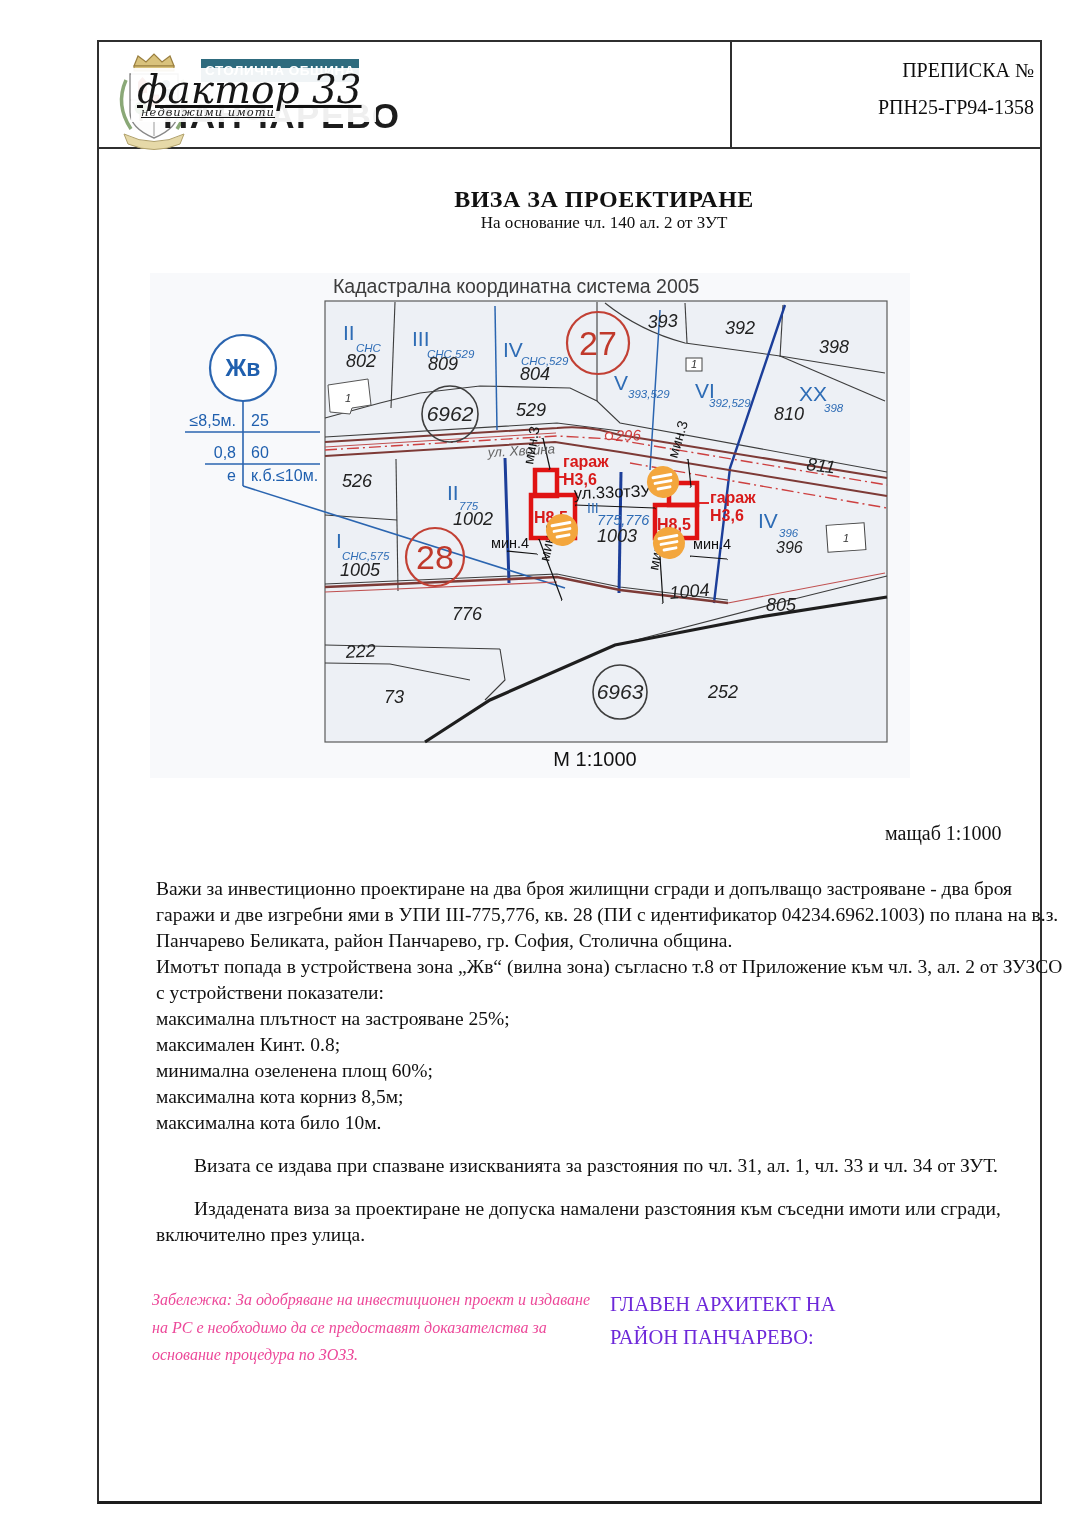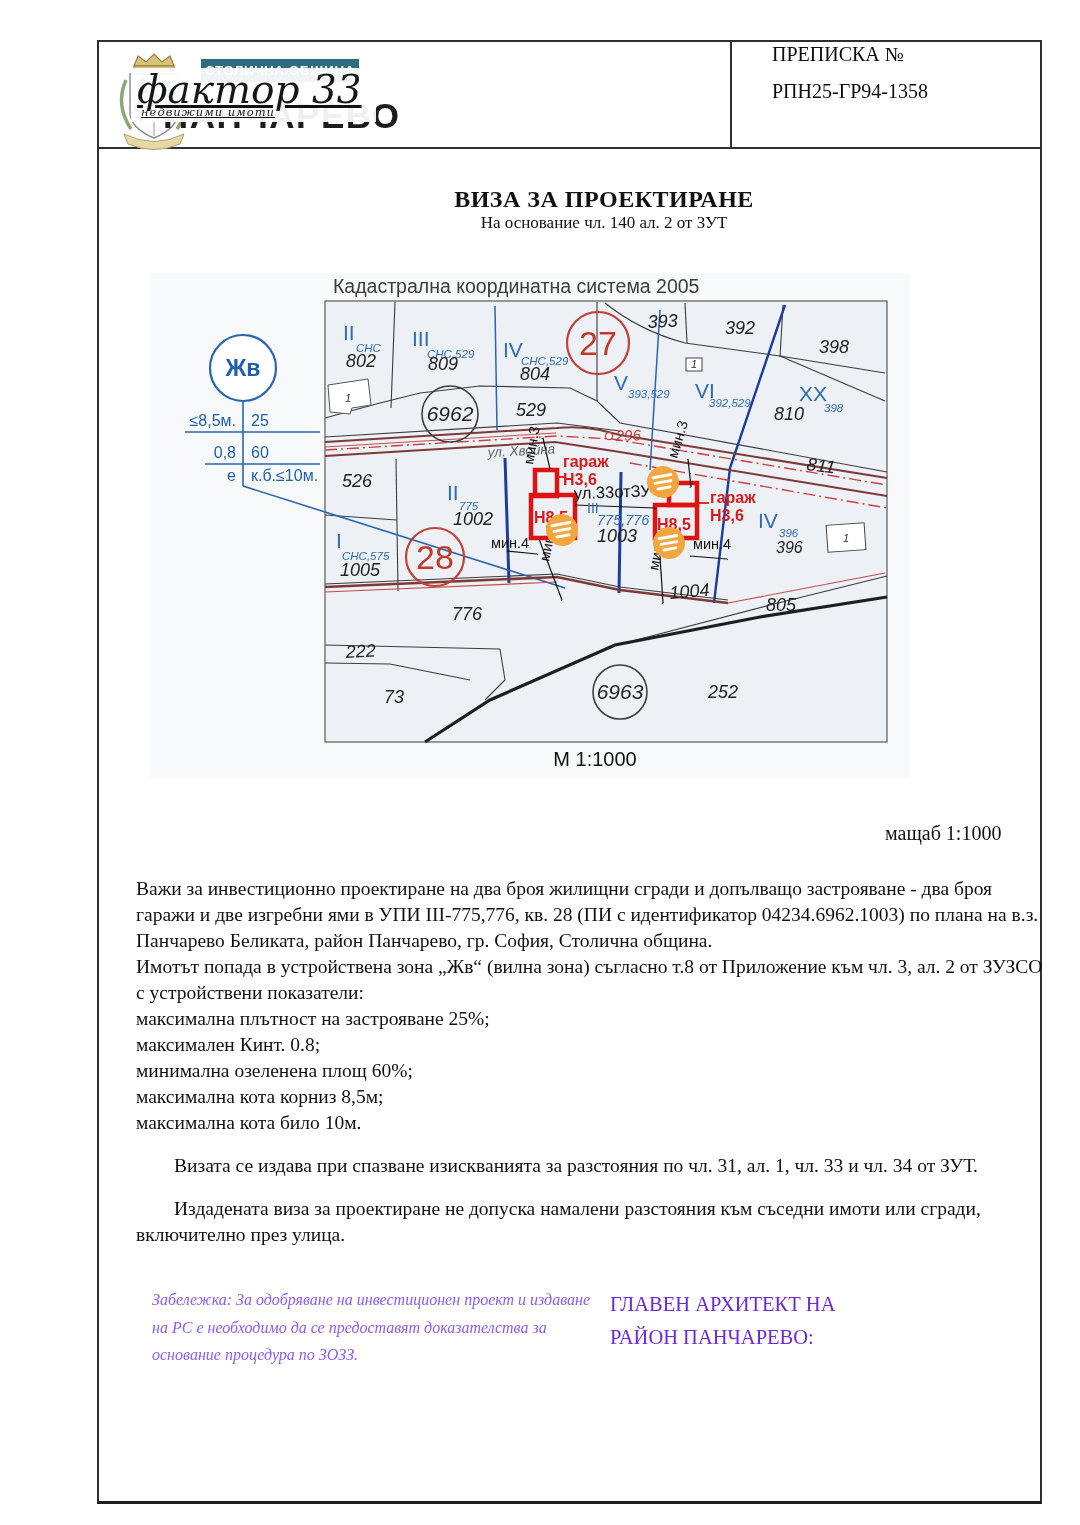--- a/index.html
+++ b/index.html
@@ -16,22 +16,22 @@
         letter-spacing:.5px;text-align:center;line-height:23px;}
   .district{position:absolute;left:163px;top:96px;font-family:"Liberation Sans",sans-serif;
         font-size:35px;font-weight:600;letter-spacing:1.5px;color:#1c1c1c;white-space:nowrap;}
   .watermark{position:absolute;left:131px;top:68px;background:rgba(255,255,255,.93);
         padding:0 14px 3px 6px;text-decoration:underline;}
   .wm-title{font-family:"DejaVu Serif",serif;font-style:italic;font-size:39px;color:#161616;
         white-space:nowrap;line-height:44px;}
   .wm-sub{font-family:"DejaVu Serif",serif;font-style:italic;font-size:11.5px;color:#222;
         letter-spacing:1px;margin:-7px 0 0 4px;white-space:nowrap;}
 
-  .case{position:absolute;left:732px;top:36px;width:302px;text-align:left;
-        font-size:20px;line-height:37px;color:#0d0d0d;margin-left:40px;}
+  .case{position:absolute;left:732px;top:52px;width:302px;text-align:right;
+        font-size:20px;line-height:37px;color:#0d0d0d;}
 
   .titleblock{position:absolute;left:200px;top:186px;width:808px;text-align:center;}
   .doc-title{font-size:24px;font-weight:bold;letter-spacing:.5px;}
   .doc-subtitle{font-size:17px;margin-top:0;}
 
   #map{position:absolute;left:150px;top:273px;}
   #map text{font-family:"Liberation Sans",sans-serif;}
   .mt{font-size:19.5px;fill:#3d3d3d;}
   .rn{font-size:21px;fill:#2e6cb5;}
   .rn-s{font-size:14px;fill:#2e6cb5;}
@@ -47,24 +47,24 @@
   .leg{font-size:16px;fill:#1f5fae;}
   .legz{font-size:23px;fill:#1f5fae;font-weight:bold;}
   .scale{font-size:20px;fill:#111;font-family:"Liberation Serif",serif;}
   .box1{font-size:11px;fill:#333;font-style:italic;font-family:"Liberation Serif",serif;}
   .mc.cr{fill:none;stroke:#c24034;stroke-width:2.2;}
   .mc.cb{fill:none;stroke:#3e3e3e;stroke-width:1.6;}
   .mct.crt{font-size:34px;fill:#c0392b;font-family:"Liberation Serif",serif;}
   .mct.cbt{font-size:21px;fill:#262626;font-style:italic;font-family:"Liberation Serif",serif;}
 
   .scale-caption{position:absolute;left:885px;top:822px;font-size:20px;}
-  .bodytext{position:absolute;left:136px;top:876px;width:890px;font-size:19.5px;}
+  .bodytext{position:absolute;left:156px;top:876px;width:890px;font-size:19.5px;}
   .bline{line-height:26px;white-space:nowrap;}
   .bline.indent{padding-left:38px;margin-top:17px;}
-  .note{position:absolute;left:152px;top:1286px;font-size:16px;font-style:italic;color:#8b5cf6;}
+  .note{position:absolute;left:152px;top:1286px;font-size:16px;font-style:italic;color:#ec4899;}
   .nline{line-height:27.5px;white-space:nowrap;}
   .signature{position:absolute;left:610px;top:1288px;font-size:20.5px;line-height:33px;color:#6d28d9;}
 </style>
 </head>
 <body>
 
 <div class="page">
   <div class="page-border"></div>
   <div class="header-rule"></div>
   <div class="header-divider"></div>

